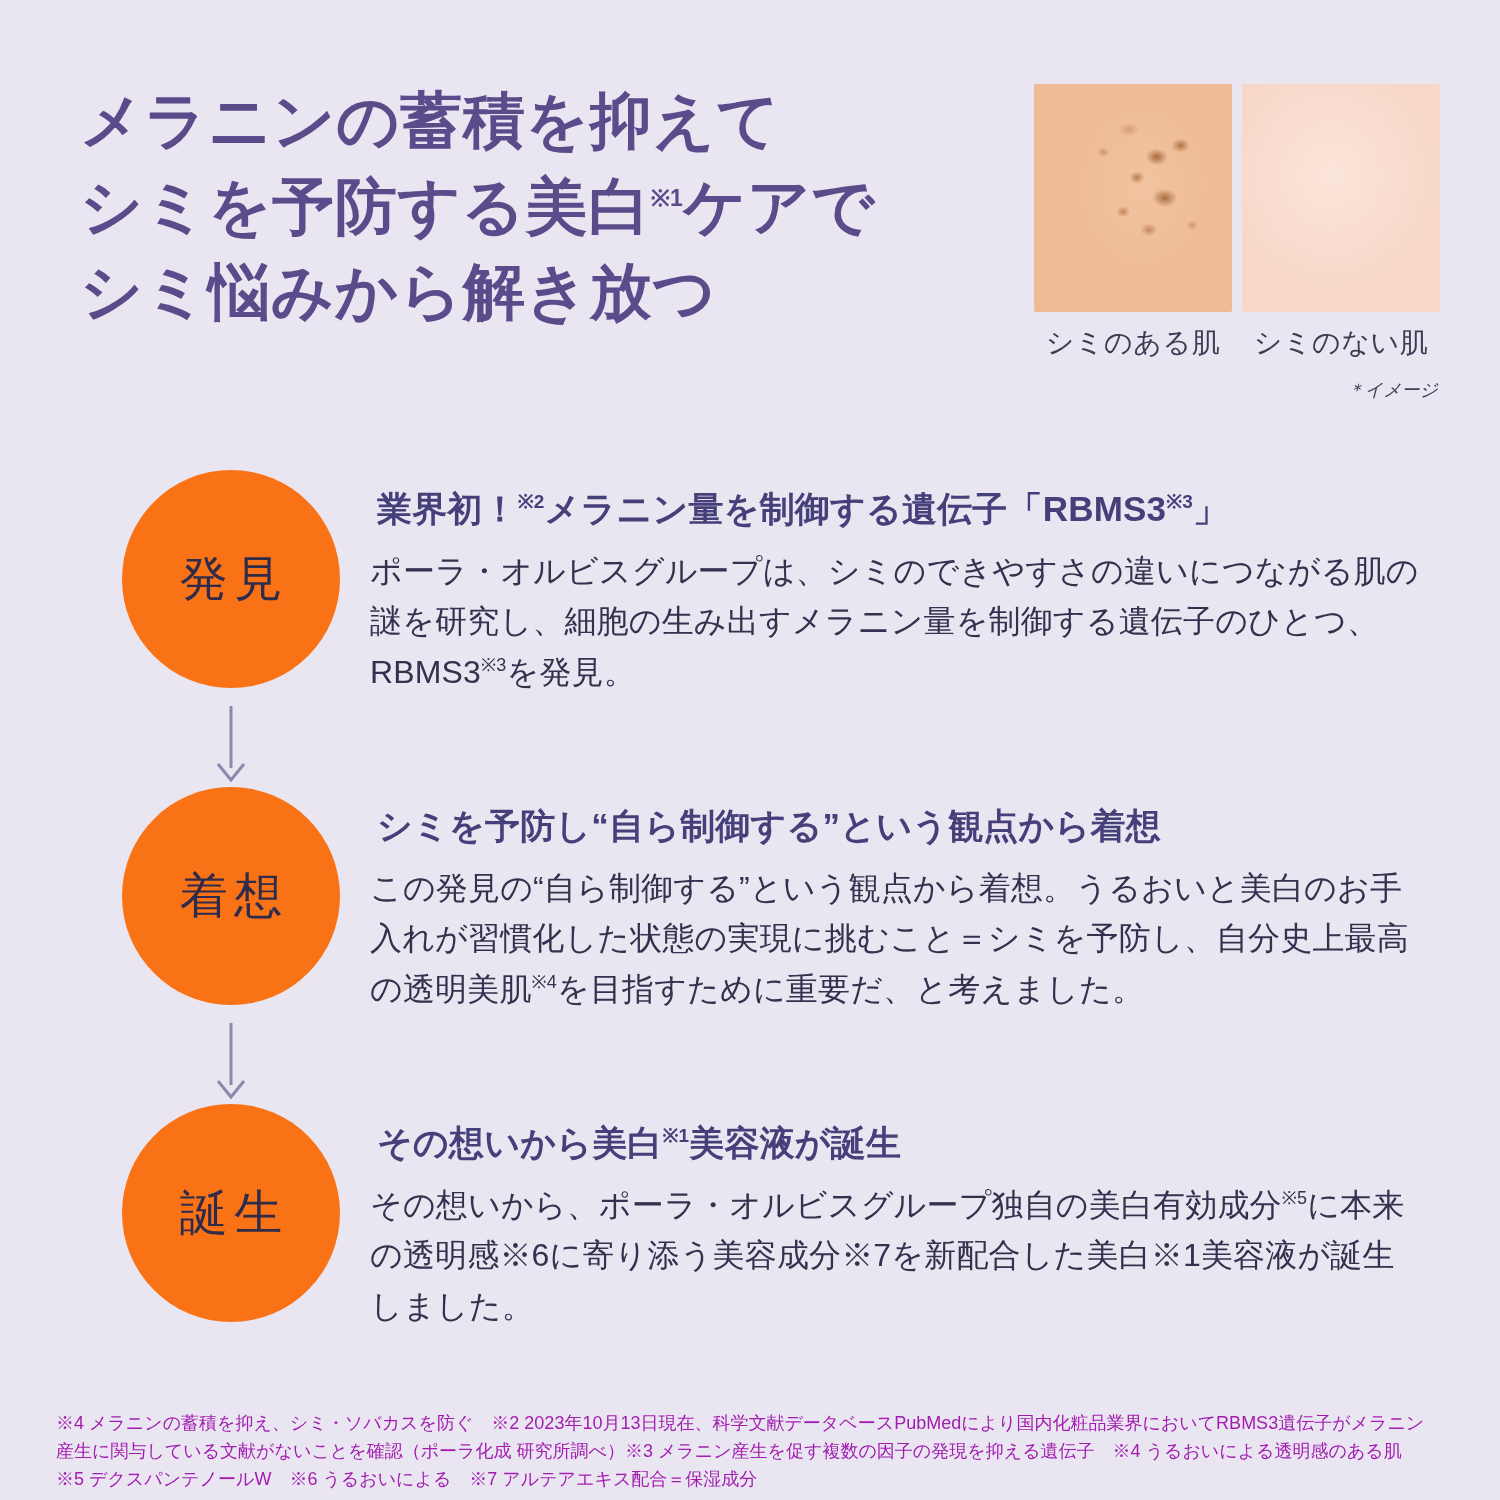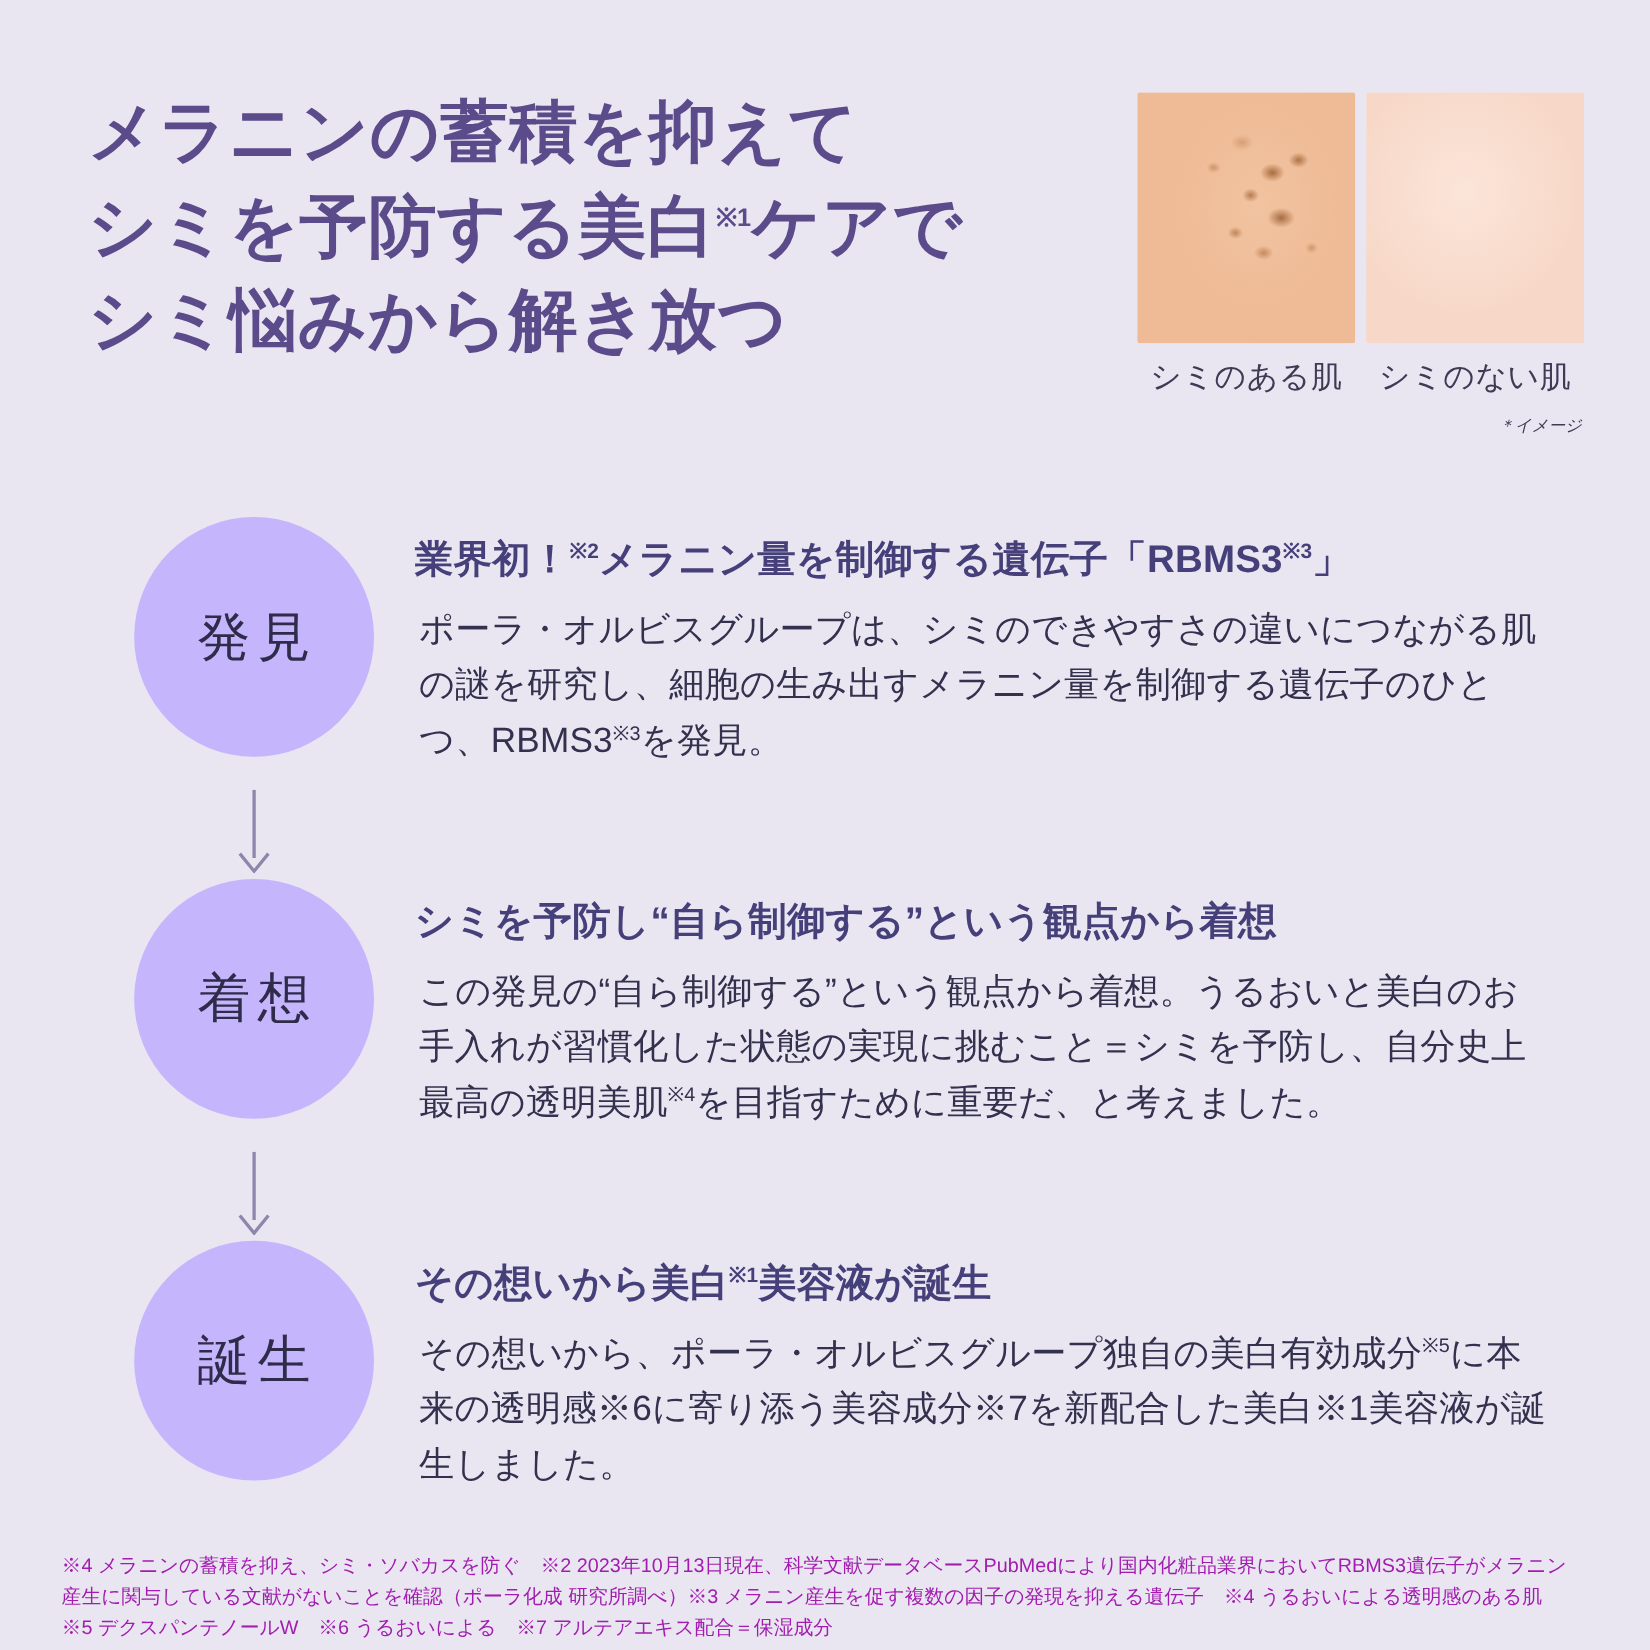--- a/index.html
+++ b/index.html
@@ -85,21 +85,21 @@
   }
   .photo-caption {
     text-align: center;
     font-size: 28px;
     color: #3f3b55;
     margin-top: 12px;
     letter-spacing: 0.02em;
   }
   .photo-note {
     text-align: right;
-    font-size: 15px;
+    font-size: 18px;
     color: #3f3b55;
     margin-top: 16px;
     padding-right: 2px;
     font-style: italic;
   }
 
   
   .steps {
     position: absolute;
     top: 470px;
@@ -114,21 +114,21 @@
   .badge-col {
     width: 270px;
     flex: 0 0 270px;
     display: flex;
     justify-content: center;
   }
   .badge {
     width: 218px;
     height: 218px;
     border-radius: 50%;
-    background: #c4b5fd;
+    background: #f97316;
     display: flex;
     align-items: center;
     justify-content: center;
     font-size: 48px;
     font-weight: 500;
     color: #2f2b4a;
     letter-spacing: 0.14em;
     text-indent: 0.14em;
   }
   .step-body {
@@ -145,21 +145,21 @@
   }
   .step-title .sup {
     font-size: 19px;
     vertical-align: super;
     font-weight: 700;
   }
   .step-text {
     font-size: 32px;
     line-height: 1.58;
     color: #34314e;
-    margin: 15px;
+    margin: 4px;
     letter-spacing: 0.005em;
   }
   .step-text .sup {
     font-size: 18px;
     vertical-align: super;
   }
   .arrow {
     width: 270px;
     height: 86px;
     display: flex;

